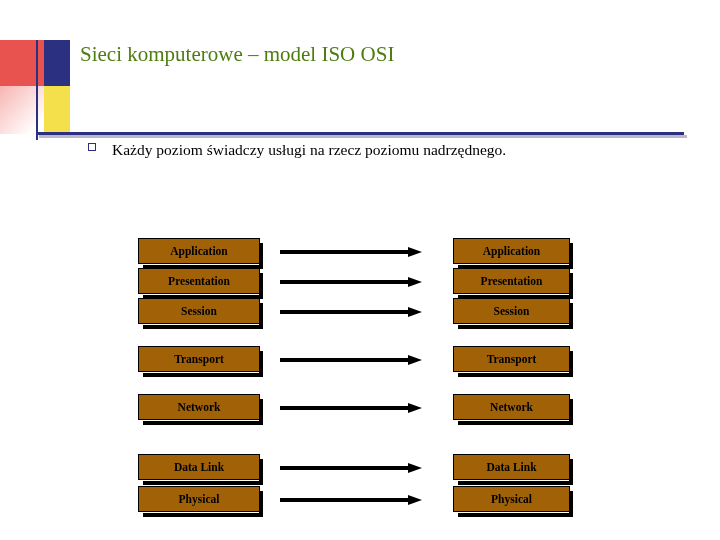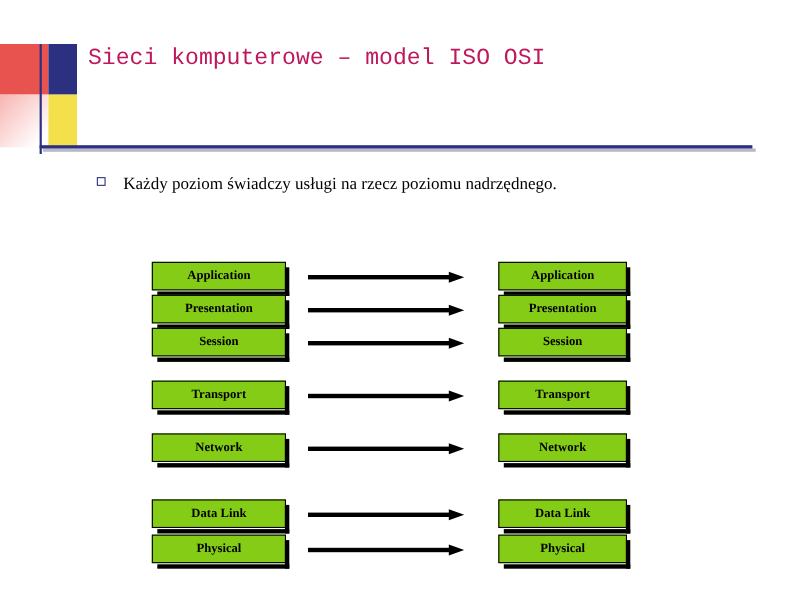--- a/index.html
+++ b/index.html
@@ -69,22 +69,22 @@
     background: #2b3180;
   }
 
   
   .title {
     position: absolute;
     left: 80px;
     top: 42px;
     width: 600px;
     font-size: 21px;
-    color: #be185d;
-    font-family: Liberation Mono, monospace;
+    color: #4d7c0f;
+    font-family: Liberation Serif, serif;
     white-space: nowrap;
   }
 
   
   .rule {
     position: absolute;
     left: 36px;
     top: 132px;
     width: 648px;
     height: 3px;
@@ -96,21 +96,21 @@
     top: 135px;
     width: 648px;
     height: 3px;
     background: #b8b8c8;
   }
 
   
   .bullets {
     position: absolute;
     left: 88px;
-    top: 158px;
+    top: 140px;
     width: 580px;
   }
   .bullet-row {
     position: relative;
     font-family: "Liberation Serif", serif;
     font-size: 15.5px;
     color: #000000;
     line-height: 19px;
   }
   .bullet-mark {
@@ -135,21 +135,21 @@
     left: 0;
     top: 230px;
     width: 720px;
     height: 290px;
   }
   .layer {
     position: absolute;
     height: 26px;
     box-sizing: border-box;
     border: 1px solid #000000;
-    background: #84cc16;
+    background: #a16207;
     font-family: "Liberation Serif", serif;
     font-size: 11.5px;
     font-weight: bold;
     color: #000000;
     text-align: center;
     line-height: 24px;
     white-space: nowrap;
   }
   .layer::after {
     content: "";

